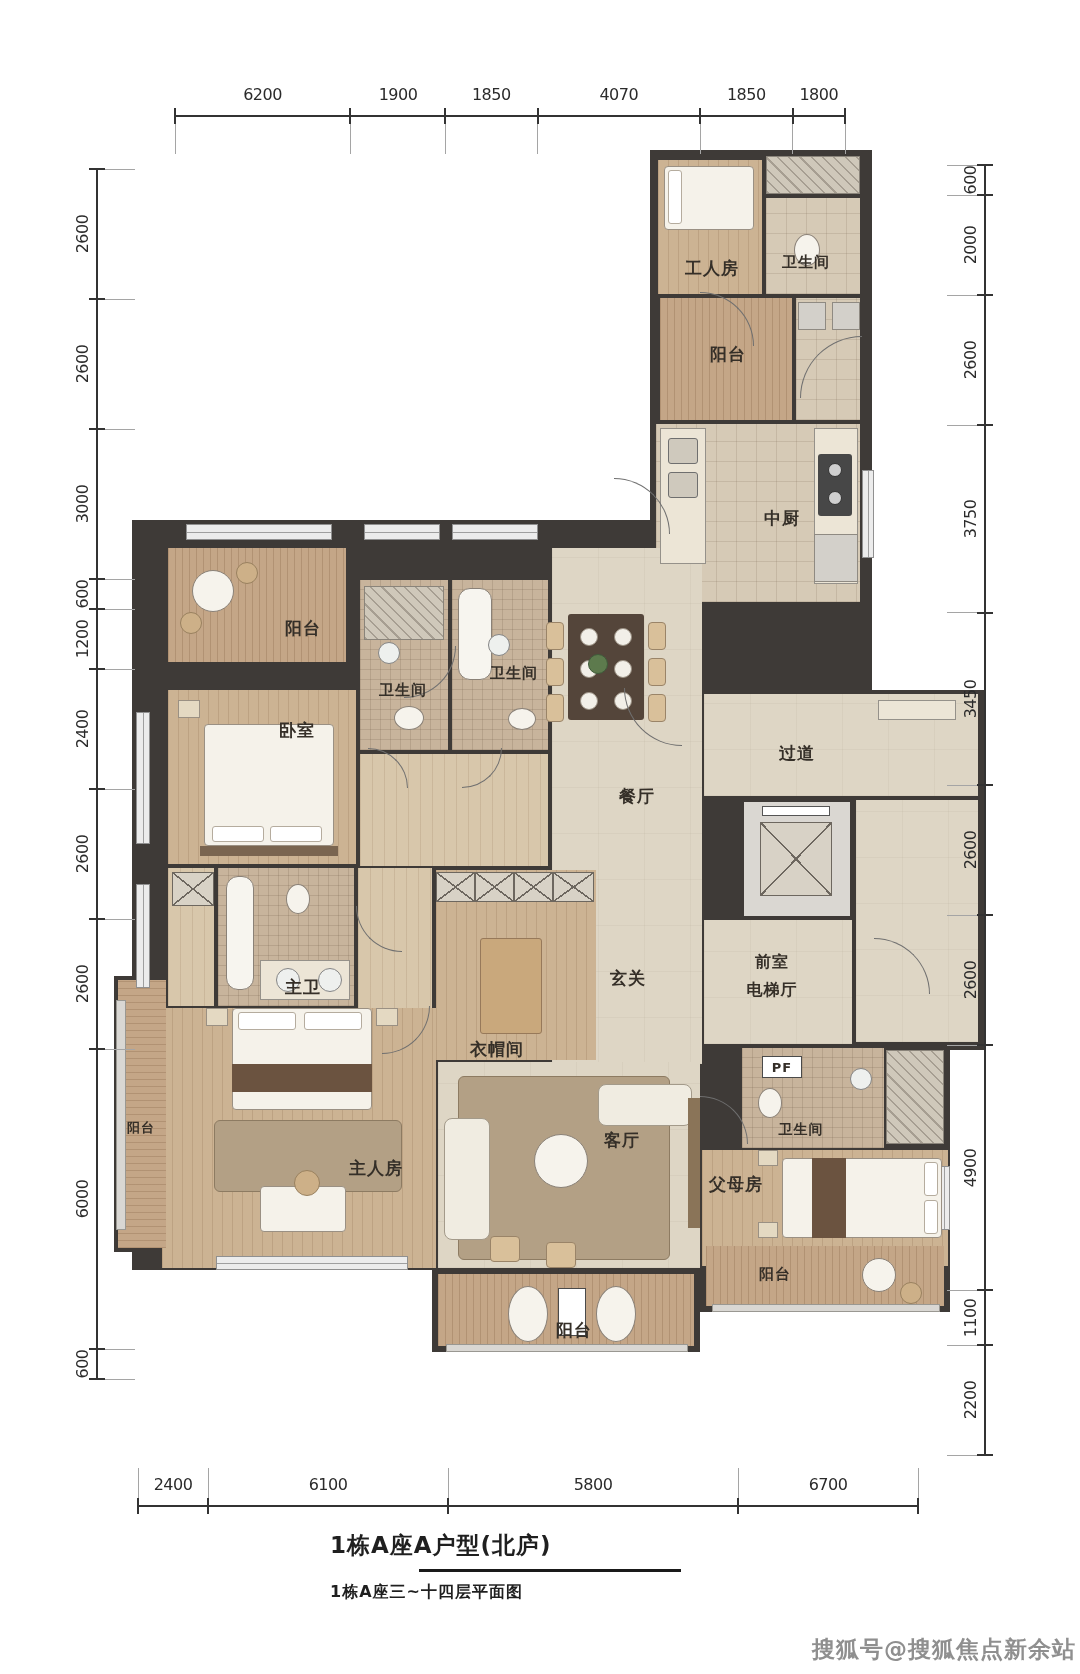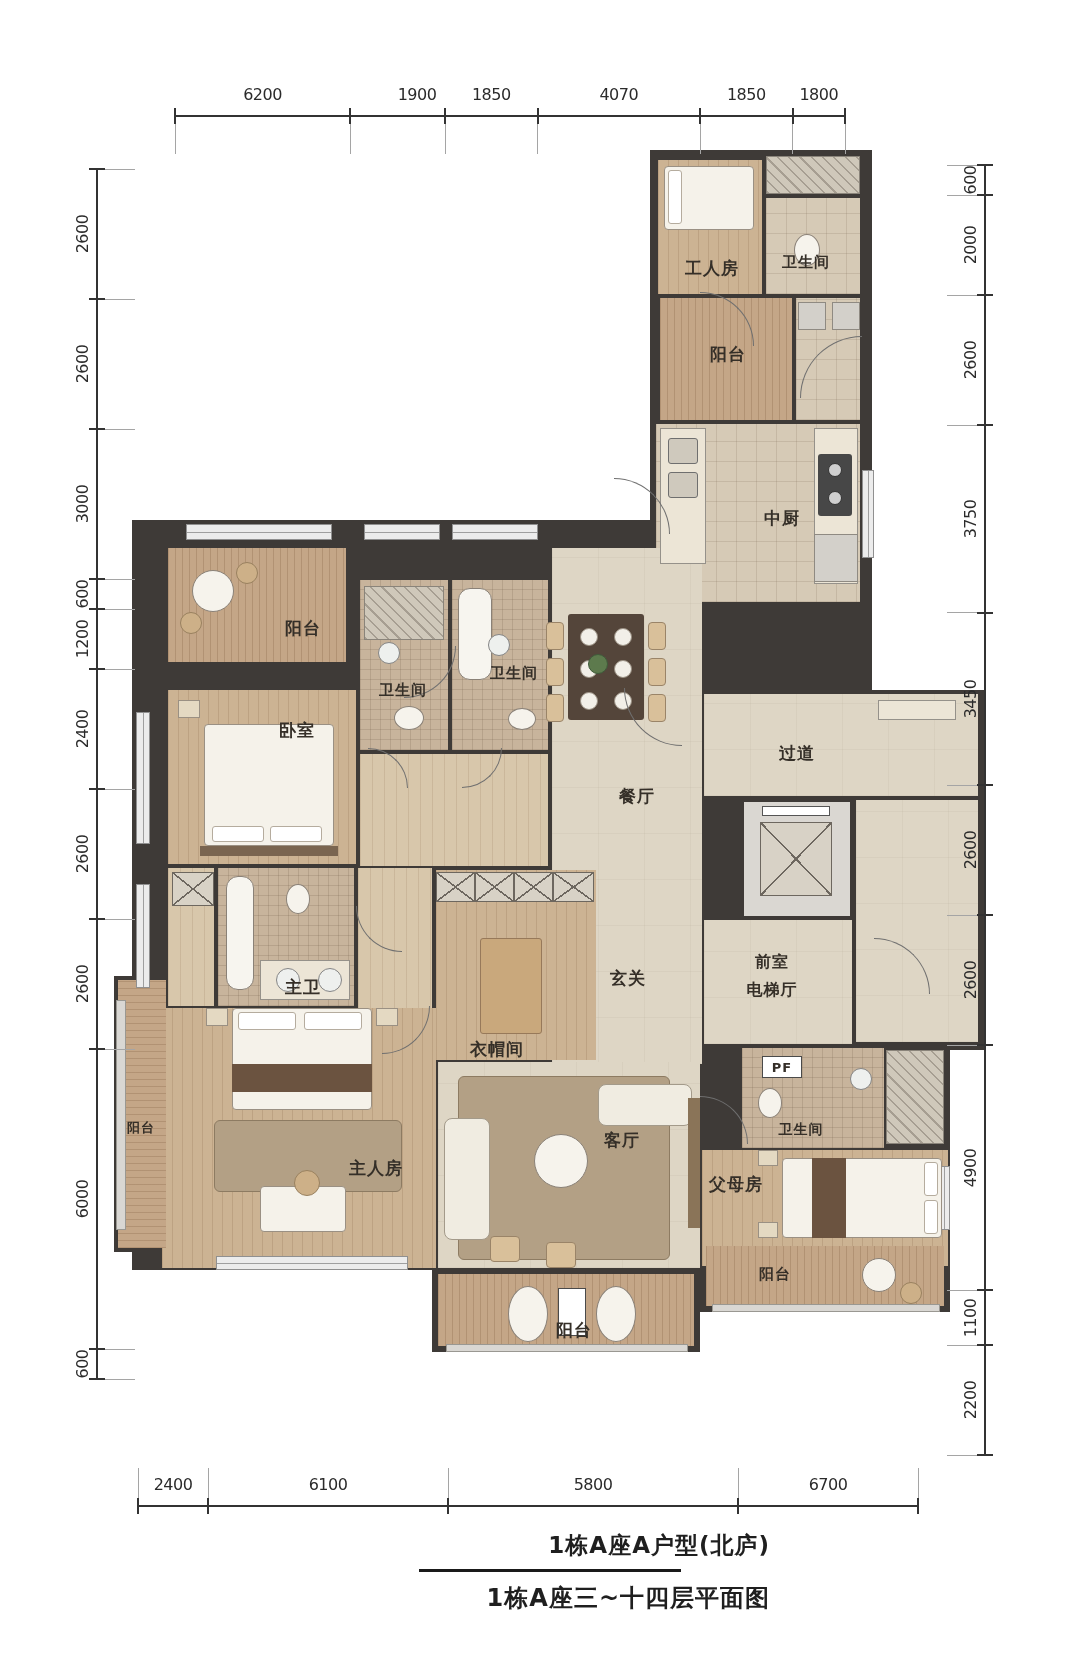--- a/index.html
+++ b/index.html
@@ -55,24 +55,24 @@
   .rail{position:absolute;background:#d9d7d3;border:1px solid #9a9892;box-sizing:border-box;}
   
   .rlabel{position:absolute;transform:translate(-50%,-50%);font-weight:bold;color:#352f28;
           font-size:17px;letter-spacing:1px;white-space:nowrap;}
   
   .dline{position:absolute;background:#333;}
   .dtick{position:absolute;background:#333;}
   .dstub{position:absolute;background:#a5a5a5;}
   .dlab{position:absolute;font-size:16px;color:#2b2b2b;white-space:nowrap;letter-spacing:-.5px;}
   
-  .title-block{position:absolute;left:330px;top:1530px;width:440px;text-align:right;color:#1f1f1f;}
+  .title-block{position:absolute;left:330px;top:1530px;width:440px;text-align:left;color:#1f1f1f;}
   .title-l1{font-size:23px;font-weight:bold;letter-spacing:1px;}
   .title-rule{margin:8px auto 10px auto;width:262px;height:3px;background:#1a1a1a;}
-  .title-l2{font-size:24px;font-weight:bold;letter-spacing:1px;}
+  .title-l2{font-size:16px;font-weight:bold;letter-spacing:1px;}
   .watermark{position:absolute;right:4px;top:1634px;font-size:23px;font-weight:bold;color:#8f8f8f;
              letter-spacing:1px;text-shadow:1px 1px 0 #fff,-1px -1px 0 #fff,0 0 3px #fff;}
 </style>
 </head>
 <body>
 
 <div class="canvas">
   <div id="plan-root">
       <div class="wall" style="left: 650px; top: 150px; width: 222px; height: 415px; position: absolute;"></div>
       <div class="wall" style="left: 132px; top: 520px; width: 740px; height: 750px; position: absolute;"></div>
@@ -250,21 +250,21 @@
       <div class="dstub" style="left: 444.5px; top: 124px; width: 1px; height: 30px; position: absolute;"></div>
       <div class="dtick" style="left: 536.5px; top: 108px; width: 2px; height: 16px; position: absolute;"></div>
       <div class="dstub" style="left: 537px; top: 124px; width: 1px; height: 30px; position: absolute;"></div>
       <div class="dtick" style="left: 699px; top: 108px; width: 2px; height: 16px; position: absolute;"></div>
       <div class="dstub" style="left: 699.5px; top: 124px; width: 1px; height: 30px; position: absolute;"></div>
       <div class="dtick" style="left: 791.5px; top: 108px; width: 2px; height: 16px; position: absolute;"></div>
       <div class="dstub" style="left: 792px; top: 124px; width: 1px; height: 30px; position: absolute;"></div>
       <div class="dtick" style="left: 844px; top: 108px; width: 2px; height: 16px; position: absolute;"></div>
       <div class="dstub" style="left: 844.5px; top: 124px; width: 1px; height: 30px; position: absolute;"></div>
       <div class="dlab" style="left: 262.5px; top: 104px; transform: translate(-50%, -100%);">6200</div>
-      <div class="dlab" style="left: 417px; top: 104px; transform: translate(-50%, -100%);">1900</div>
+      <div class="dlab" style="left: 398px; top: 104px; transform: translate(-50%, -100%);">1900</div>
       <div class="dlab" style="left: 491.25px; top: 104px; transform: translate(-50%, -100%);">1850</div>
       <div class="dlab" style="left: 618.75px; top: 104px; transform: translate(-50%, -100%);">4070</div>
       <div class="dlab" style="left: 746.25px; top: 104px; transform: translate(-50%, -100%);">1850</div>
       <div class="dlab" style="left: 818.75px; top: 104px; transform: translate(-50%, -100%);">1800</div>
       <div class="dline" style="left: 96.25px; top: 169px; width: 1.5px; height: 1210px; position: absolute;"></div>
       <div class="dtick" style="left: 89px; top: 168px; width: 16px; height: 2px; position: absolute;"></div>
       <div class="dstub" style="left: 105px; top: 168.5px; width: 30px; height: 1px; position: absolute;"></div>
       <div class="dtick" style="left: 89px; top: 298px; width: 16px; height: 2px; position: absolute;"></div>
       <div class="dstub" style="left: 105px; top: 298.5px; width: 30px; height: 1px; position: absolute;"></div>
       <div class="dtick" style="left: 89px; top: 428px; width: 16px; height: 2px; position: absolute;"></div>
@@ -344,13 +344,14 @@
       <div class="dlab" style="left: 593px; top: 1494px; transform: translate(-50%, -100%);">5800</div>
       <div class="dlab" style="left: 828px; top: 1494px; transform: translate(-50%, -100%);">6700</div>
     </div>
 
   <div class="title-block">
     <div class="title-l1">1栋A座A户型(北庐)</div>
     <div class="title-rule"></div>
     <div class="title-l2">1栋A座三~十四层平面图</div>
   </div>
 
+  <div class="watermark">搜狐号@搜狐焦点新余站</div>
 </div>
 
 </body></html>

